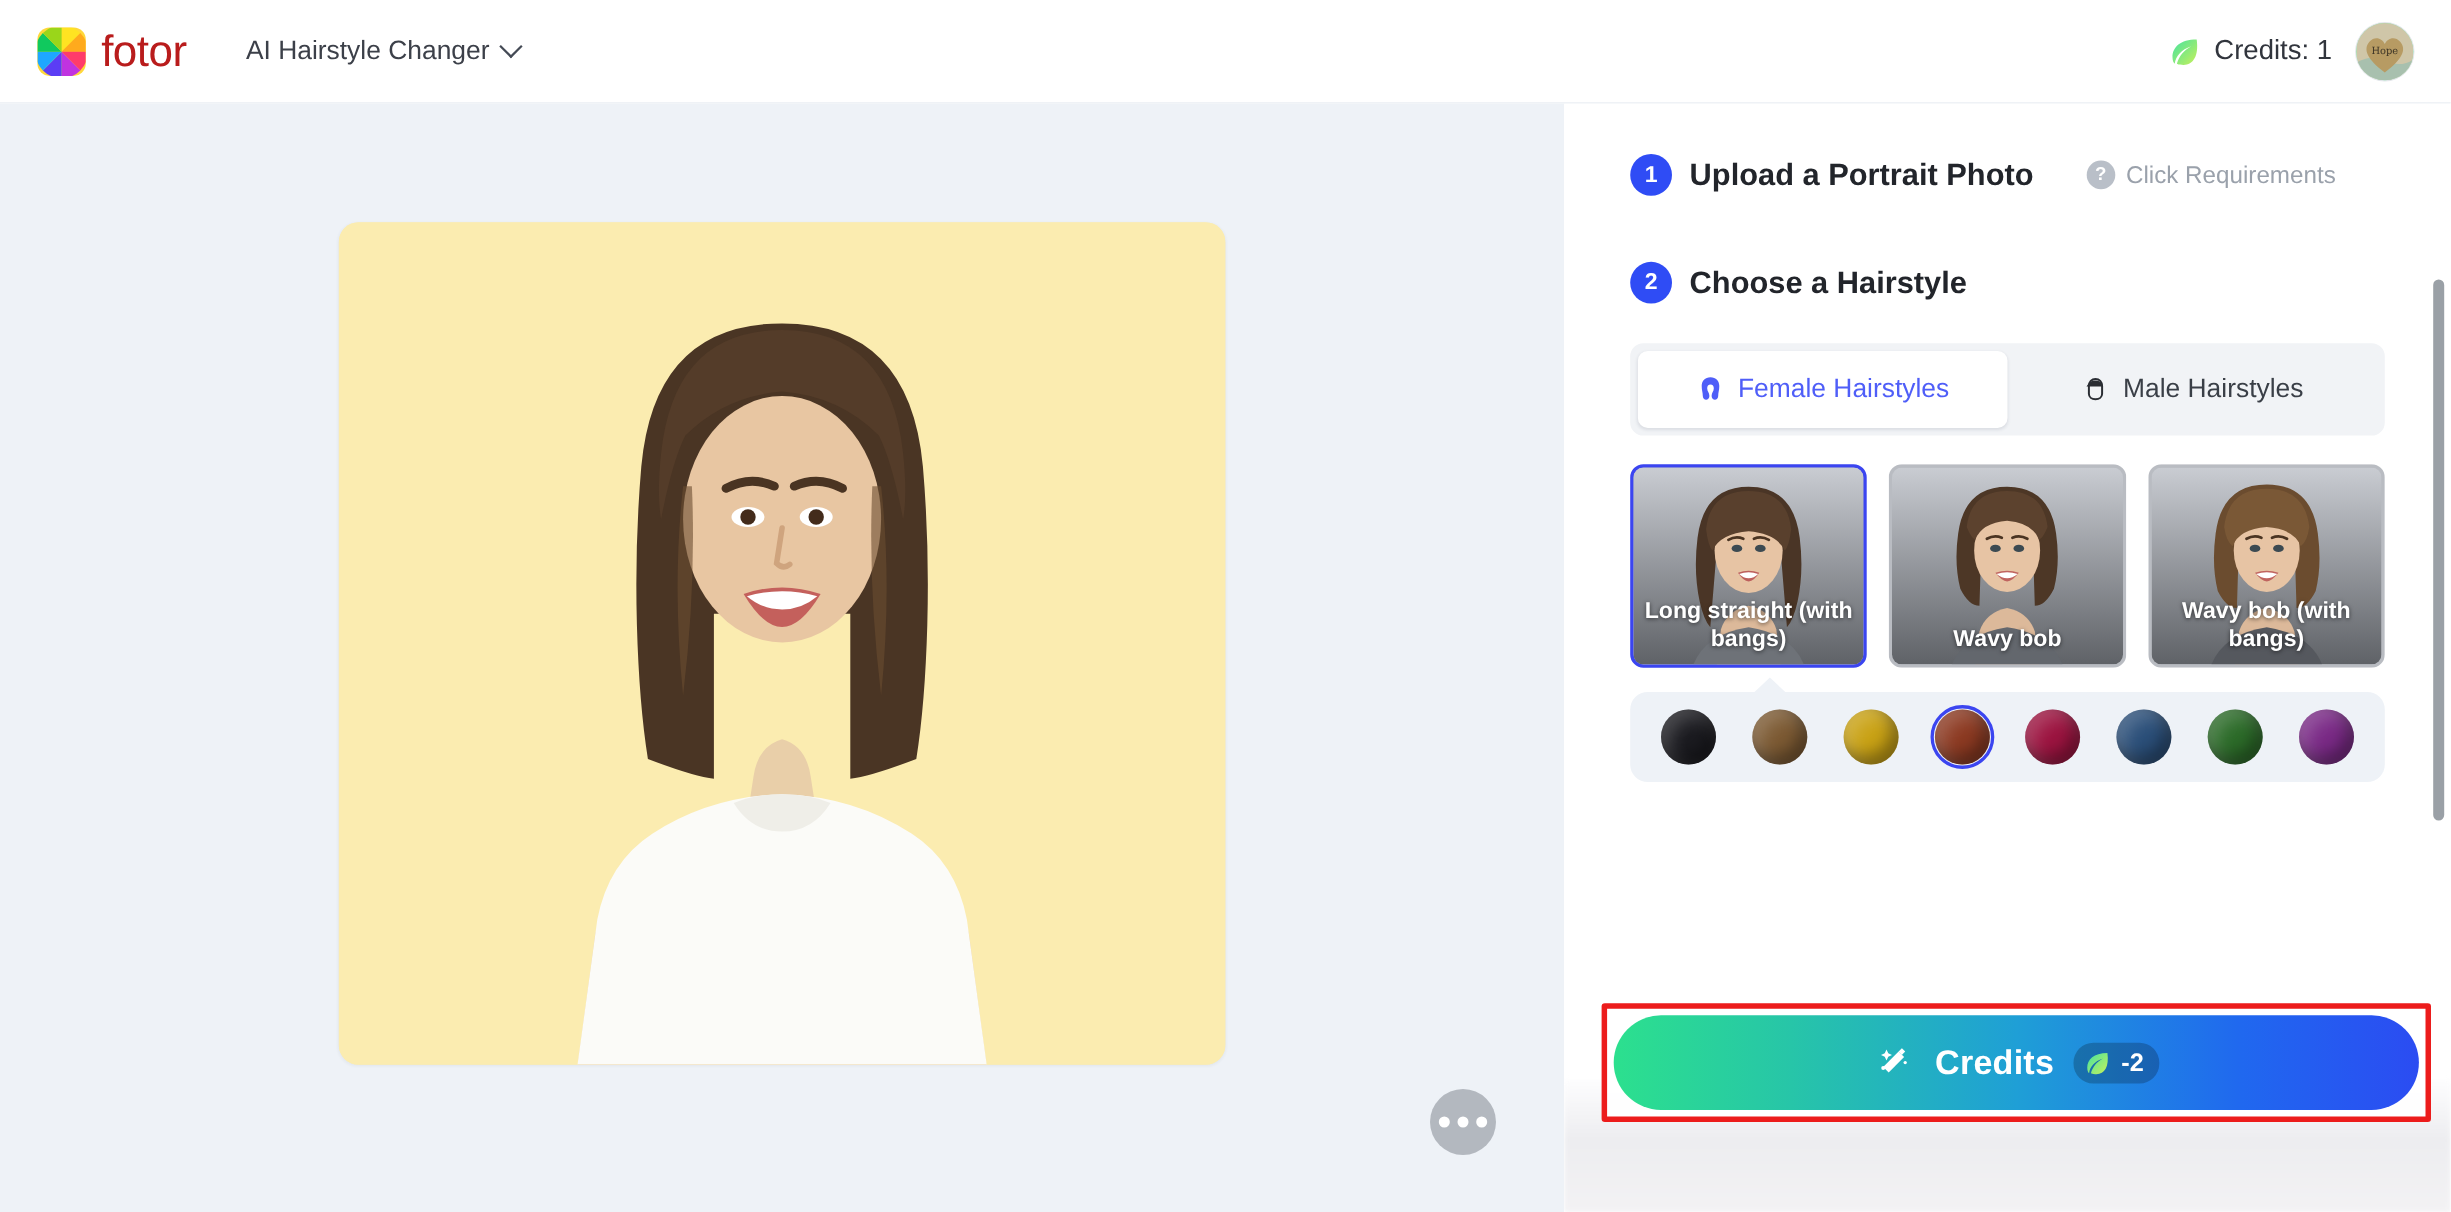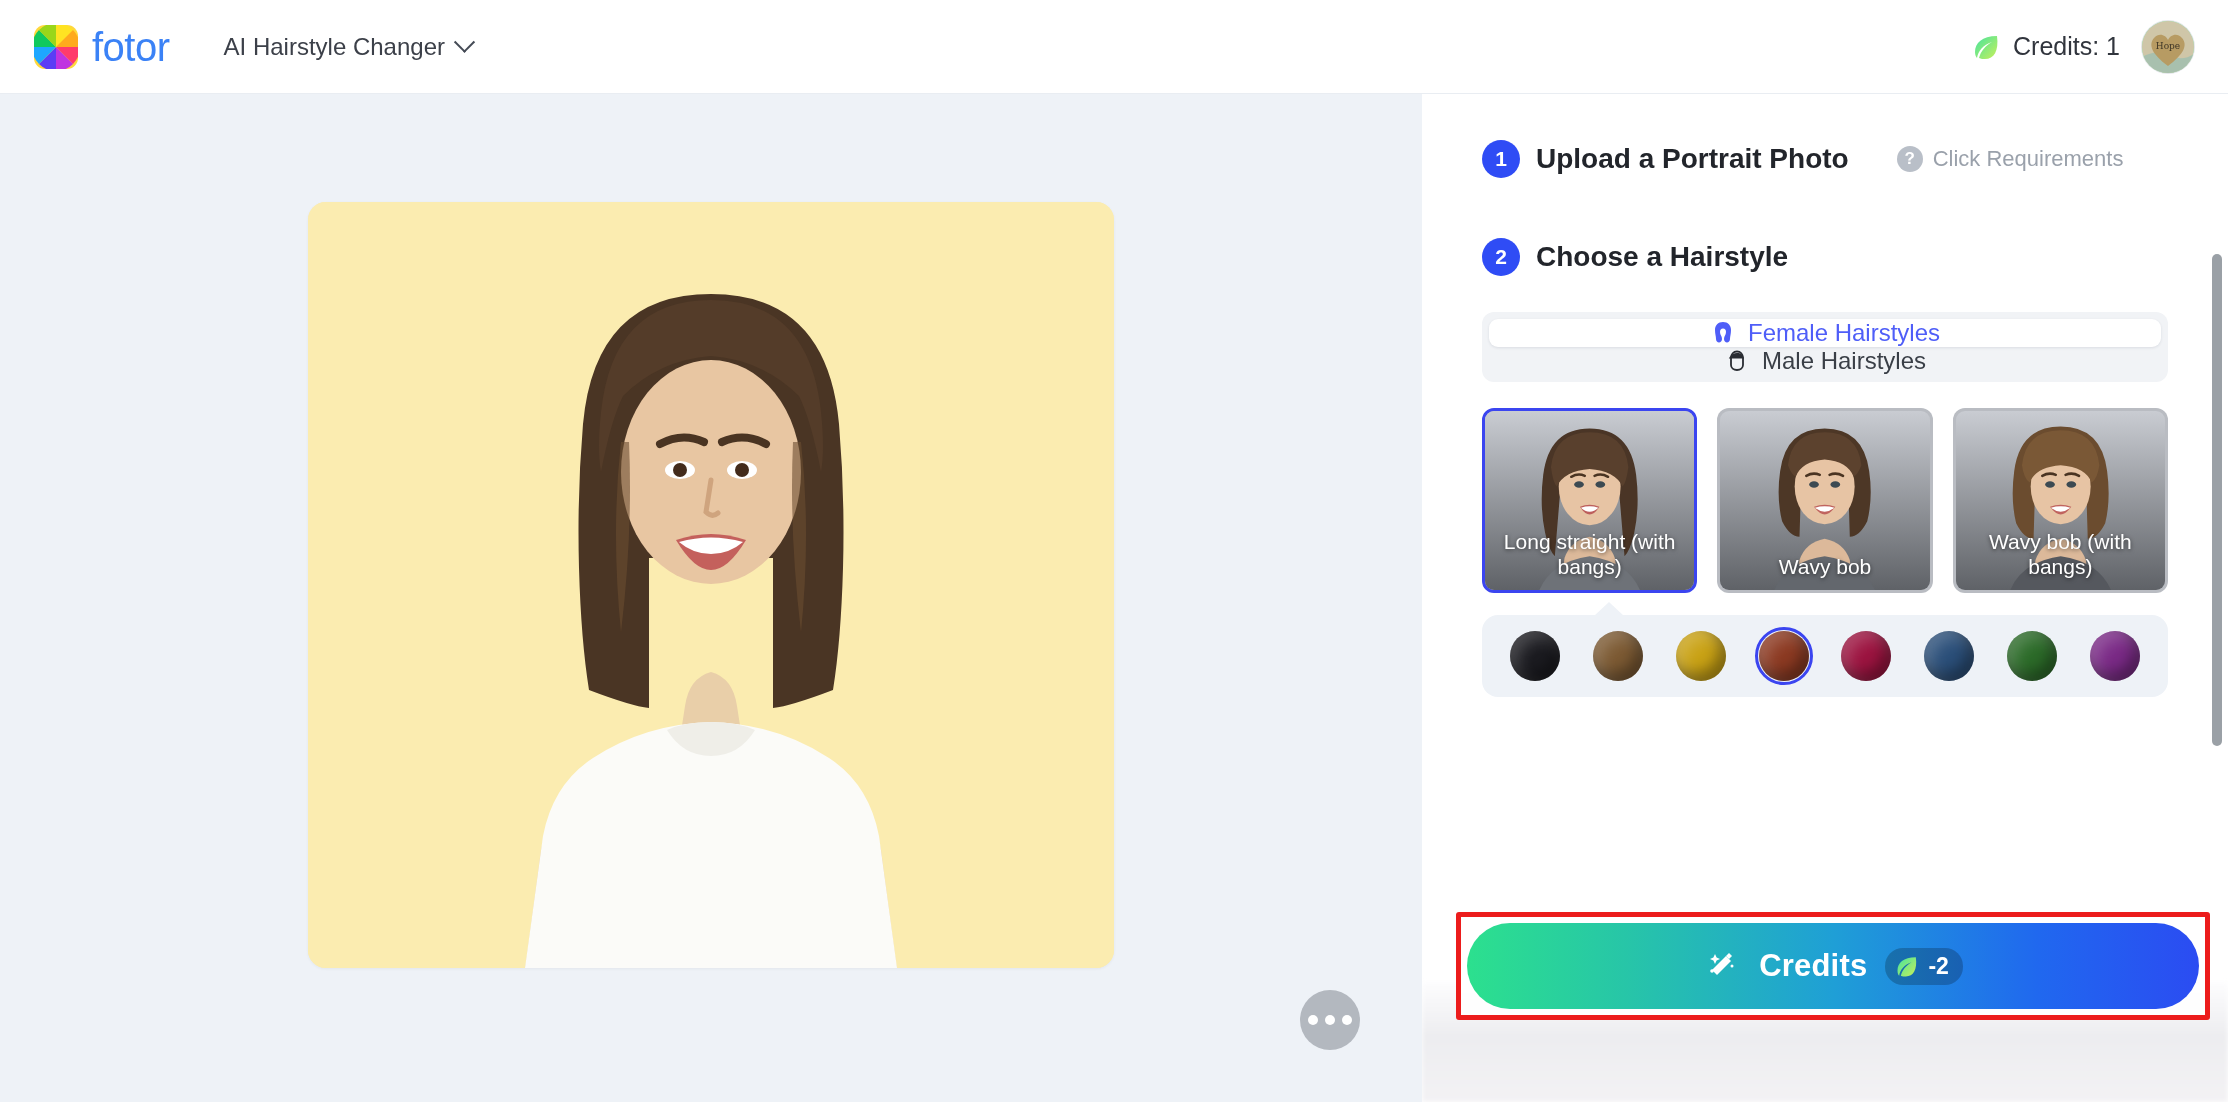--- a/index.html
+++ b/index.html
@@ -23,21 +23,21 @@
     z-index: 40;
   }
   .brand { display: flex; align-items: center; gap: 14px; margin-left: 34px; }
   .logo-mark {
     width: 44px; height: 44px; border-radius: 11px; overflow: hidden;
     position: relative; flex: none;
     background: #ffd83b;
   }
   .logo-mark svg { display: block; width: 44px; height: 44px; }
   .logo-word {
-    font-size: 40px; letter-spacing: -0.5px; color: #3b82f6;
+    font-size: 40px; letter-spacing: -0.5px; color: #b91c1c;
     font-weight: 400; line-height: 1;
   }
   .tool-select {
     display: flex; align-items: center; gap: 12px;
     margin-left: 54px; color: #3c4049; font-size: 24px;
   }
   .chev { width: 15px; height: 15px; border-right: 2.5px solid #444a55; border-bottom: 2.5px solid #444a55;
           transform: rotate(45deg) translate(-3px,-3px); }
   .nav-center {
     position: absolute; left: 50%; transform: translateX(-50%);
@@ -122,21 +122,21 @@
     display: flex; align-items: center; justify-content: center; gap: 20px;
     font-size: 30px; color: #22252b;
   }
   .up-icon { width: 34px; height: 34px; flex: none; }
 
   .step-head.two { margin-top: 60px; }
 
   .seg {
     margin-top: 36px;
     background: #f1f3f6; border-radius: 12px; padding: 7px;
-    display: flex; gap: 0; flex-direction: column;
+    display: flex; gap: 0;
   }
   .seg-item {
     flex: 1; height: 70px; border-radius: 9px;
     display: flex; align-items: center; justify-content: center; gap: 12px;
     font-size: 24px; color: #3a3f47; cursor: pointer; border: none; background: transparent;
     font-family: inherit;
   }
   .seg-item.active { background: #fff; color: #4f5ef8; font-weight: 500; box-shadow: 0 1px 3px rgba(20,30,60,.10); }
   .seg-icon { width: 26px; height: 26px; flex: none; }
 
@@ -144,21 +144,21 @@
   .style-card {
     flex: 1; height: 185px; border-radius: 12px; position: relative;
     overflow: hidden; cursor: pointer;
     background: #b9bcc2;
     border: 3px solid transparent;
   }
   .style-card.selected { border-color: #3b45f0; }
   .style-card svg { position: absolute; inset: 0; width: 100%; height: 100%; }
   .style-label {
     position: absolute; left: 0; right: 0; bottom: 10px;
-    text-align: center; color: #fff; font-size: 21px; font-weight: 400;
+    text-align: center; color: #fff; font-size: 21px; font-weight: 700;
     line-height: 1.18; padding: 0 6px;
     text-shadow: 0 1px 4px rgba(0,0,0,.6);
   }
 
   .swatch-wrap { margin-top: 22px; position: relative; }
   .swatch-notch {
     position: absolute; top: -13px; left: 112px;
     width: 0; height: 0; border-left: 15px solid transparent;
     border-right: 15px solid transparent; border-bottom: 14px solid #eef2f7;
   }

